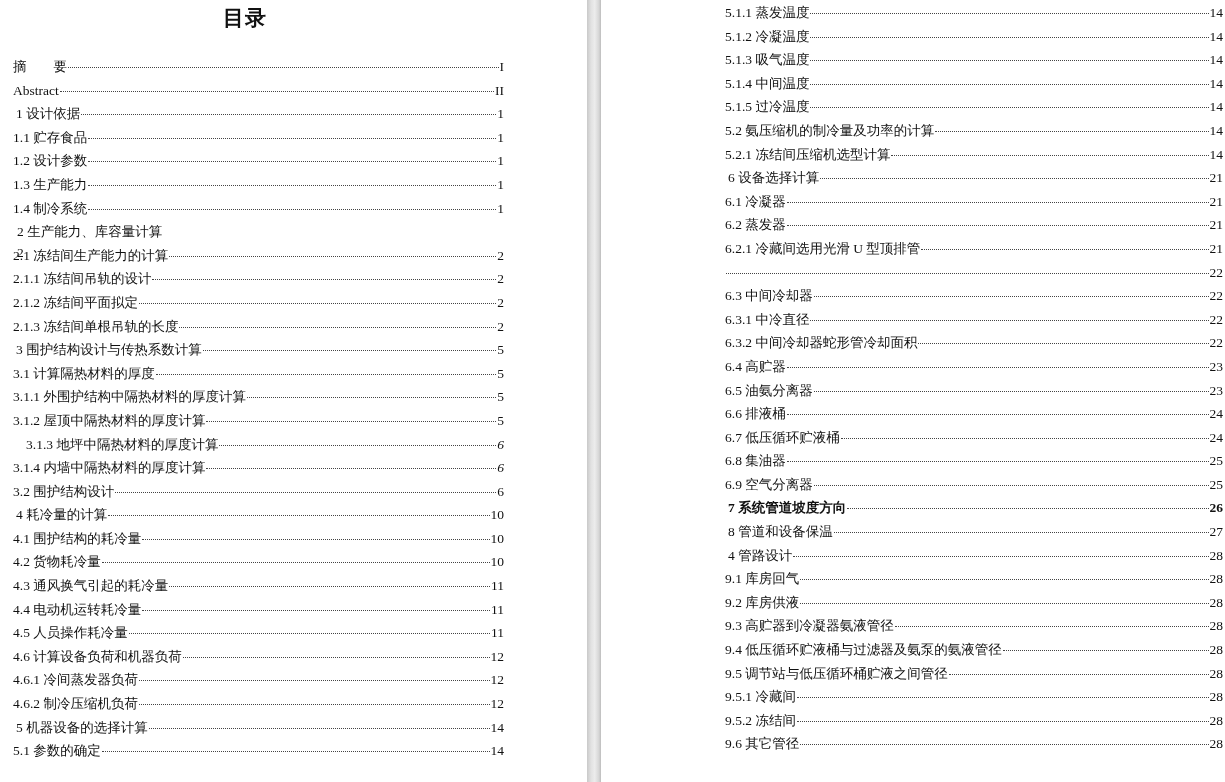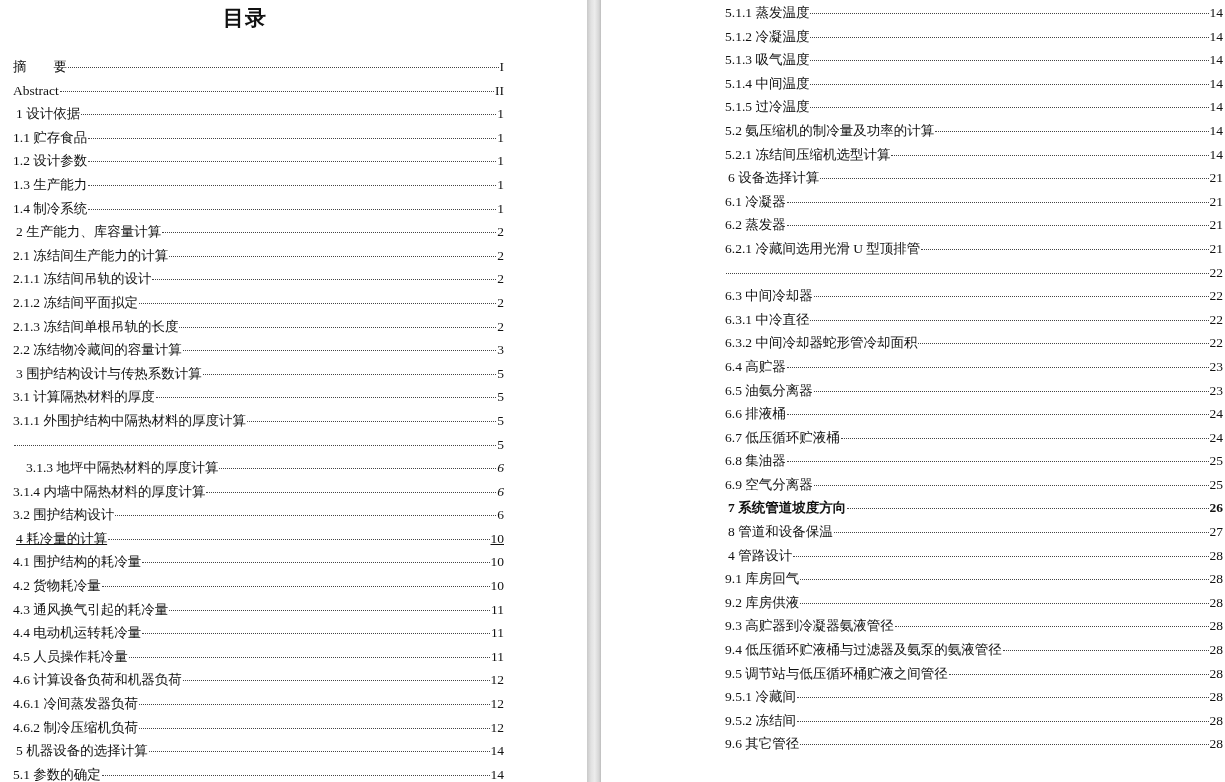--- a/index.html
+++ b/index.html
@@ -69,21 +69,21 @@
       <li>
         <span class="label">1.3  生产能力</span>
         <span class="leader"></span>
         <span class="pg">1</span>
       </li>
       <li>
         <span class="label">1.4  制冷系统</span>
         <span class="leader"></span>
         <span class="pg">1</span>
       </li>
-      <li style="padding-left: 3px;">
+      <li style="padding-left: 3px; flex-direction: column;">
         <span class="label">2  生产能力、库容量计算</span>
         <span class="leader"></span>
         <span class="pg">2</span>
       </li>
       <li>
         <span class="label">2.1  冻结间生产能力的计算</span>
         <span class="leader"></span>
         <span class="pg">2</span>
       </li>
       <li>
@@ -94,60 +94,56 @@
       <li>
         <span class="label">2.1.2  冻结间平面拟定</span>
         <span class="leader"></span>
         <span class="pg">2</span>
       </li>
       <li>
         <span class="label">2.1.3  冻结间单根吊轨的长度</span>
         <span class="leader"></span>
         <span class="pg">2</span>
       </li>
-      <li>
-        <span class="label">2.2  冻结物冷藏间的容量计算</span>
-        <span class="leader"></span>
-        <span class="pg">3</span>
-      </li>
       <li style="padding-left: 3px;">
         <span class="label">3  围护结构设计与传热系数计算</span>
         <span class="leader"></span>
         <span class="pg">5</span>
       </li>
       <li>
         <span class="label">3.1  计算隔热材料的厚度</span>
         <span class="leader"></span>
         <span class="pg">5</span>
       </li>
       <li>
         <span class="label">3.1.1  外围护结构中隔热材料的厚度计算</span>
         <span class="leader"></span>
         <span class="pg">5</span>
       </li>
       <li>
+        <span class="label">3.1.2  屋顶中隔热材料的厚度计算</span>
         <span class="leader"></span>
         <span class="pg">5</span>
       </li>
       <li style="padding-left: 13px;">
         <span class="label">3.1.3 地坪中隔热材料的厚度计算</span>
         <span class="leader"></span>
         <span class="pg italic-pg">6</span>
       </li>
       <li>
         <span class="label">3.1.4 内墙中隔热材料的厚度计算</span>
         <span class="leader"></span>
         <span class="pg italic-pg">6</span>
       </li>
       <li>
         <span class="label">3.2 围护结构设计</span>
         <span class="leader"></span>
         <span class="pg">6</span>
       </li>
-      <li style="padding-left: 3px; text-decoration: underline;">
+      <li style="padding-left: 3px;">
         <span class="label">4  耗冷量的计算</span>
         <span class="leader"></span>
         <span class="pg">10</span>
       </li>
       <li>
         <span class="label">4.1  围护结构的耗冷量</span>
         <span class="leader"></span>
         <span class="pg">10</span>
       </li>
       <li>

